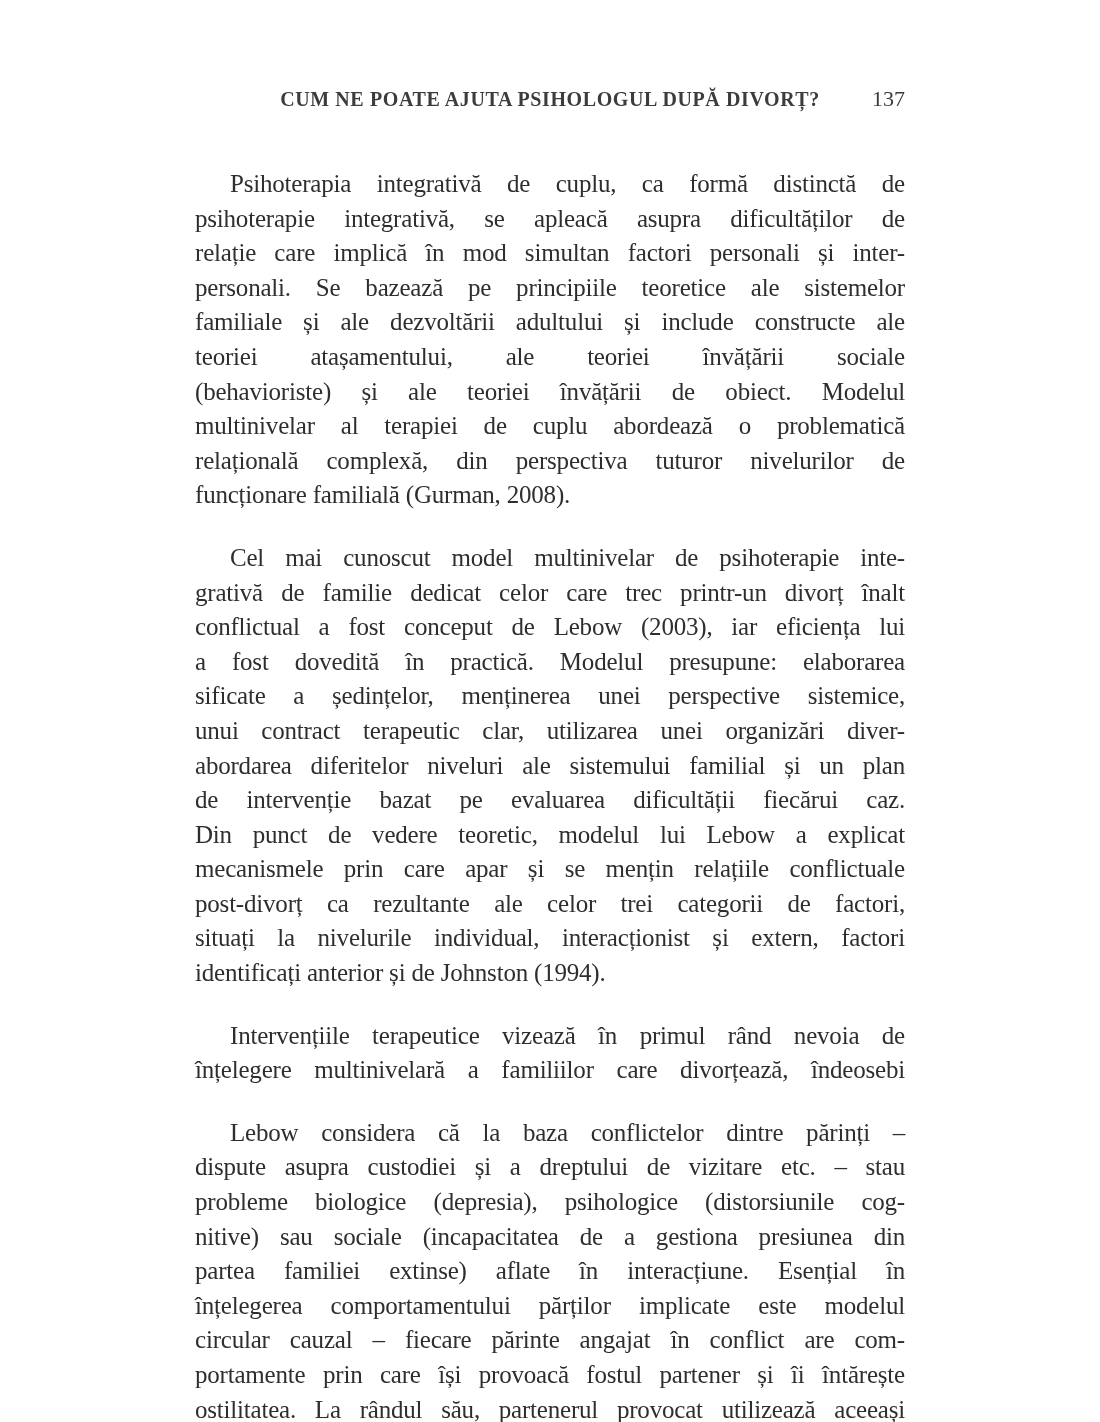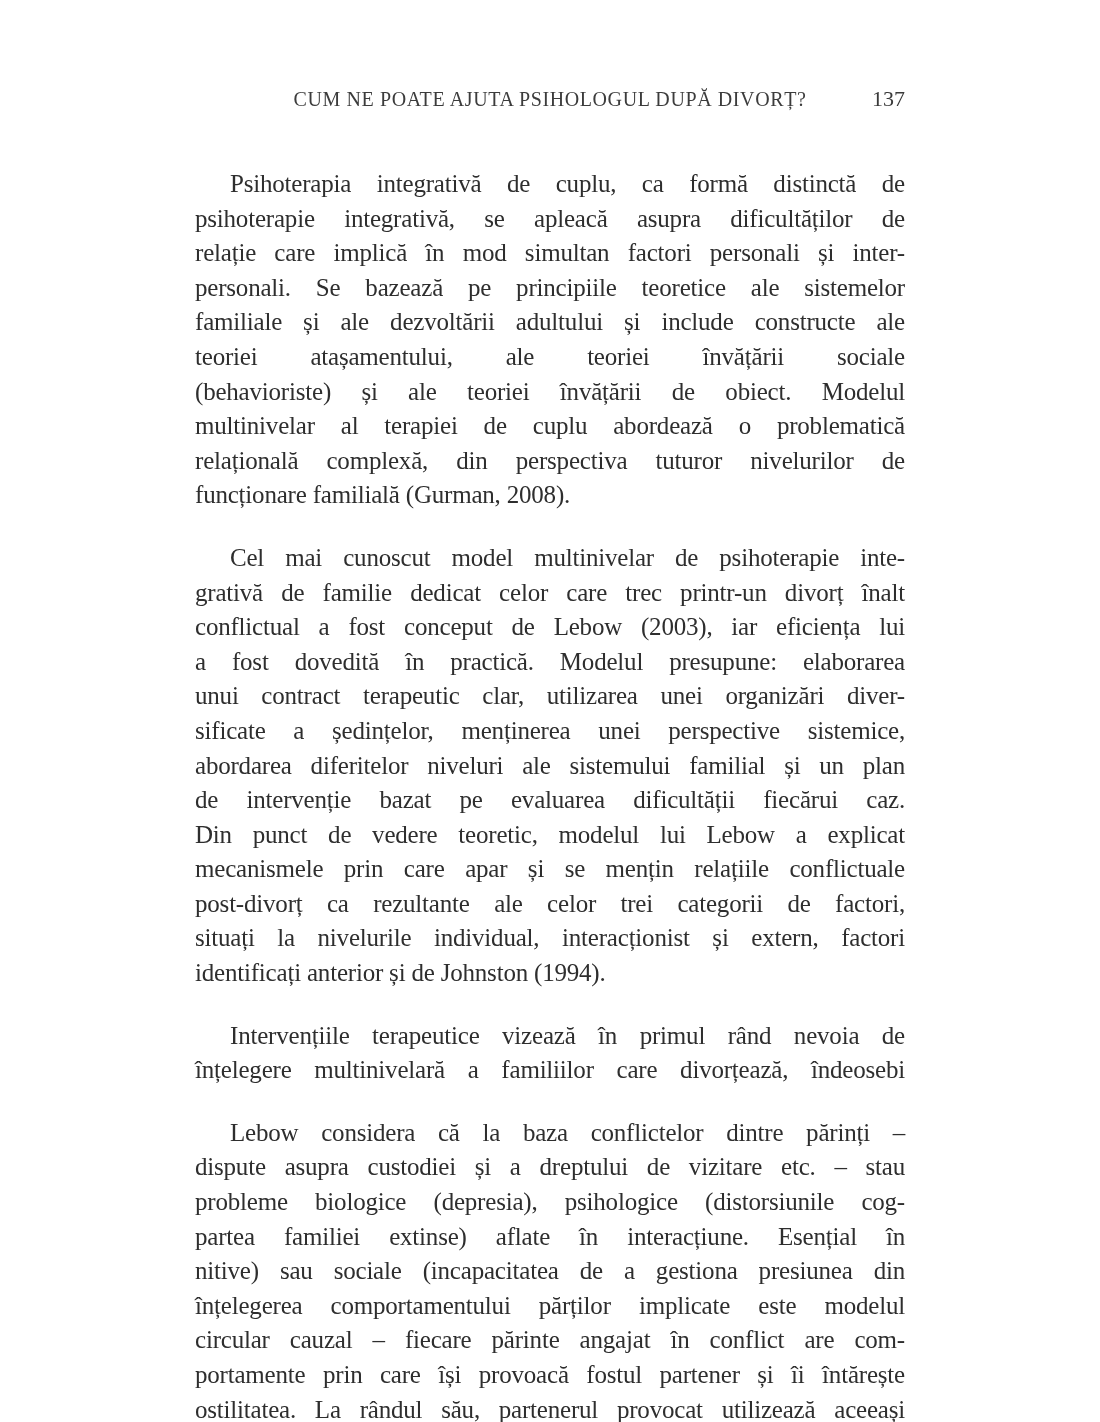--- a/index.html
+++ b/index.html
@@ -26,20 +26,21 @@
   .head-title {
     position: absolute;
     left: 0;
     right: 0;
     top: 2px;
     text-align: center;
     font-size: 20px;
     letter-spacing: 0.6px;
     color: #3c3c3c;
     white-space: nowrap;
+    font-weight: bold;
   }
   .page-number {
     position: absolute;
     right: 0;
     top: 0;
     font-size: 22px;
     color: #3a3a3a;
   }
   .text-column {
     position: absolute;
@@ -89,40 +90,40 @@
         <span class="line">(behavioriste) și ale teoriei învățării de obiect. Modelul</span>
         <span class="line">multinivelar al terapiei de cuplu abordează o problematică</span>
         <span class="line">relațională complexă, din perspectiva tuturor nivelurilor de</span>
         <span class="line last">funcționare familială (Gurman, 2008).</span>
       </p>
       <p class="para">
         <span class="line first">Cel mai cunoscut model multinivelar de psihoterapie inte-</span>
         <span class="line">grativă de familie dedicat celor care trec printr-un divorț înalt</span>
         <span class="line">conflictual a fost conceput de Lebow (2003), iar eficiența lui</span>
         <span class="line">a fost dovedită în practică. Modelul presupune: elaborarea</span>
+        <span class="line">sificate a ședințelor, menținerea unei perspective sistemice,</span>
         <span class="line">unui contract terapeutic clar, utilizarea unei organizări diver-</span>
-        <span class="line">sificate a ședințelor, menținerea unei perspective sistemice,</span>
         <span class="line">abordarea diferitelor niveluri ale sistemului familial și un plan</span>
         <span class="line">de intervenție bazat pe evaluarea dificultății fiecărui caz.</span>
         <span class="line">Din punct de vedere teoretic, modelul lui Lebow a explicat</span>
         <span class="line">mecanismele prin care apar și se mențin relațiile conflictuale</span>
         <span class="line">post-divorț ca rezultante ale celor trei categorii de factori,</span>
         <span class="line">situați la nivelurile individual, interacționist și extern, factori</span>
         <span class="line last">identificați anterior și de Johnston (1994).</span>
       </p>
       <p class="para">
         <span class="line first">Intervențiile terapeutice vizează în primul rând nevoia de</span>
         <span class="line">înțelegere multinivelară a familiilor care divorțează, îndeosebi</span>
       </p>
       <p class="para">
         <span class="line first">Lebow considera că la baza conflictelor dintre părinți –</span>
         <span class="line">dispute asupra custodiei și a dreptului de vizitare etc. – stau</span>
         <span class="line">probleme biologice (depresia), psihologice (distorsiunile cog-</span>
+        <span class="line">nitive) sau sociale (incapacitatea de a gestiona presiunea din</span>
         <span class="line">partea familiei extinse) aflate în interacțiune. Esențial în</span>
-        <span class="line">nitive) sau sociale (incapacitatea de a gestiona presiunea din</span>
         <span class="line">înțelegerea comportamentului părților implicate este modelul</span>
         <span class="line">circular cauzal – fiecare părinte angajat în conflict are com-</span>
         <span class="line">portamente prin care își provoacă fostul partener și îi întărește</span>
         <span class="line">ostilitatea. La rândul său, partenerul provocat utilizează aceeași</span>
       </p>
     </main>
 
 </div>
 
 </body></html>

